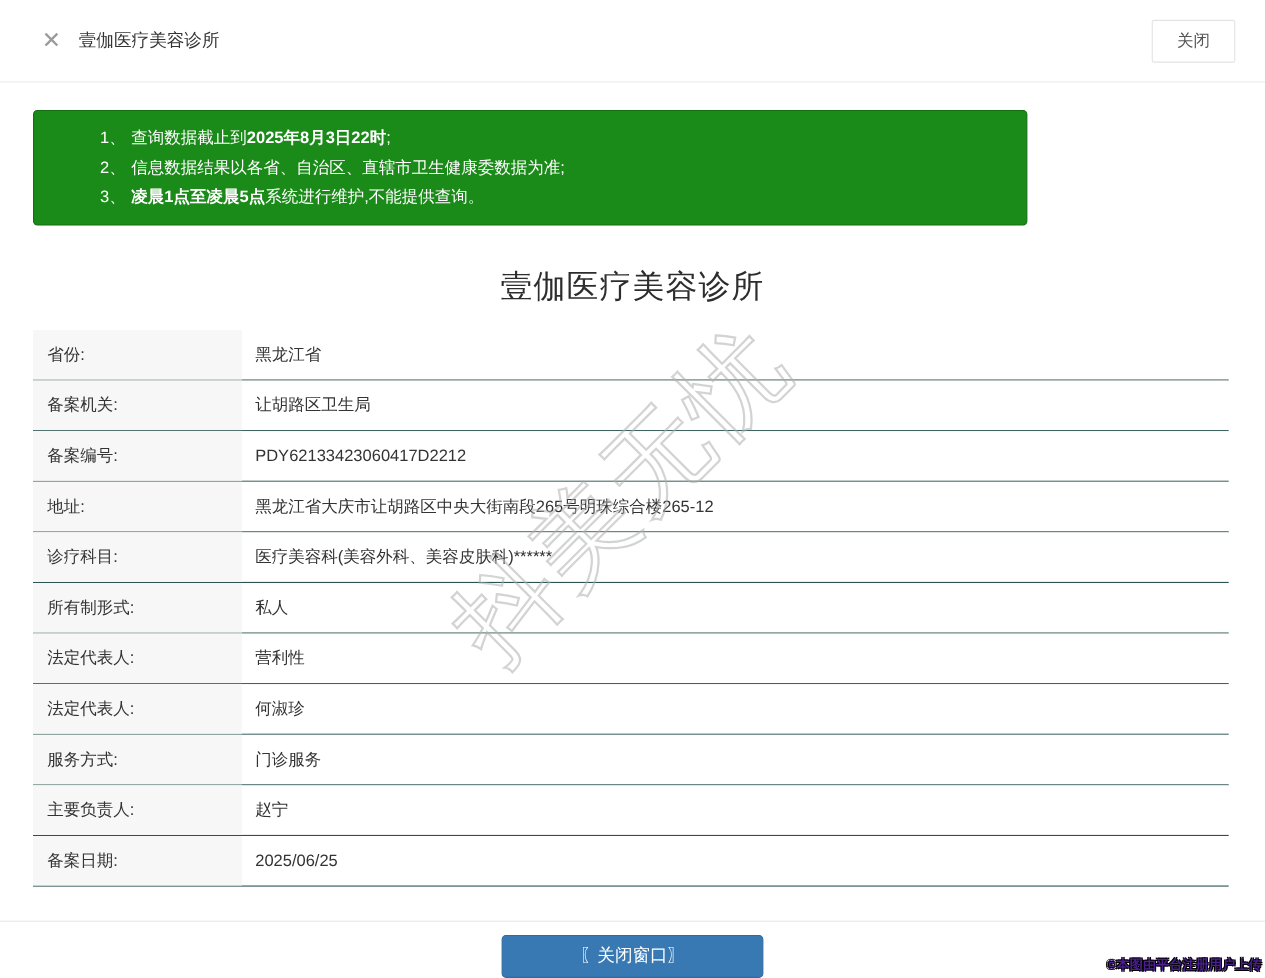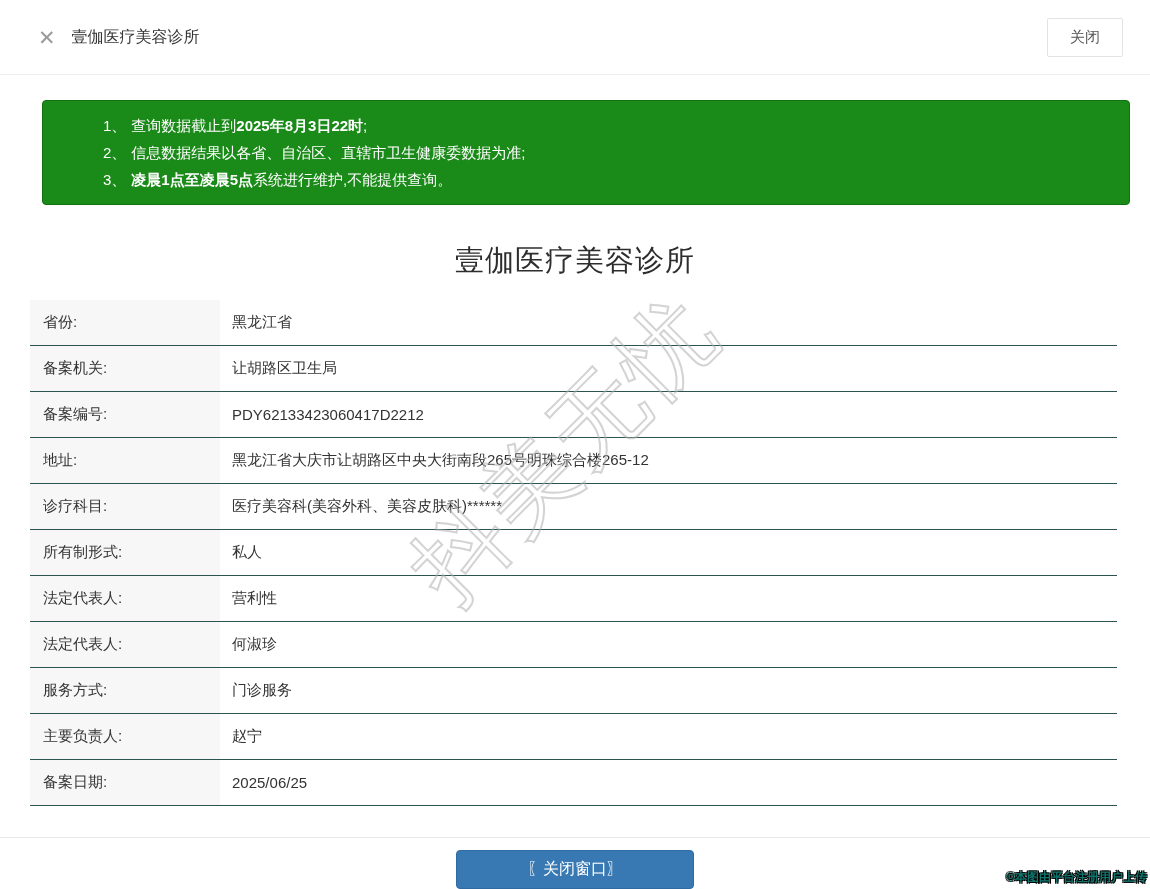--- a/index.html
+++ b/index.html
@@ -41,22 +41,22 @@
     border-radius: 2px;
     padding: 9px 22px;
     font-size: 15px;
     color: #555;
     cursor: pointer;
     font-family: "Liberation Sans", sans-serif;
   }
 
   
   .notice {
-    margin: 25px 32px 0 42px;
-    width: 1088px;
+    margin: 25px 32px 0 30px;
+    width: 904px;
     background: #1a8a18;
     border: 1px solid #127012;
     border-radius: 4px;
     color: #ffffff;
     padding: 11px 20px 11px 60px;
     font-size: 15px;
     line-height: 27px;
   }
   .notice .num { margin-right: 5px; }
   .notice b { font-weight: bold; }
@@ -138,21 +138,21 @@
     -webkit-text-stroke: 2px rgba(175,175,175,0.55);
     pointer-events: none;
     z-index: 5;
     white-space: nowrap;
   }
   .credit-watermark {
     position: absolute;
     right: 3px; bottom: 3px;
     font-size: 12px;
     font-weight: bold;
-    color: #0f766e;
+    color: #4c1d95;
     text-shadow: -1px -1px 0 #000, 1px -1px 0 #000, -1px 1px 0 #000, 1px 1px 0 #000;
     z-index: 6;
   }
 </style>
 </head>
 <body>
 
 <div class="topbar">
   <span class="x-icon">✕</span>
   <span class="bar-title">壹伽医疗美容诊所</span>

